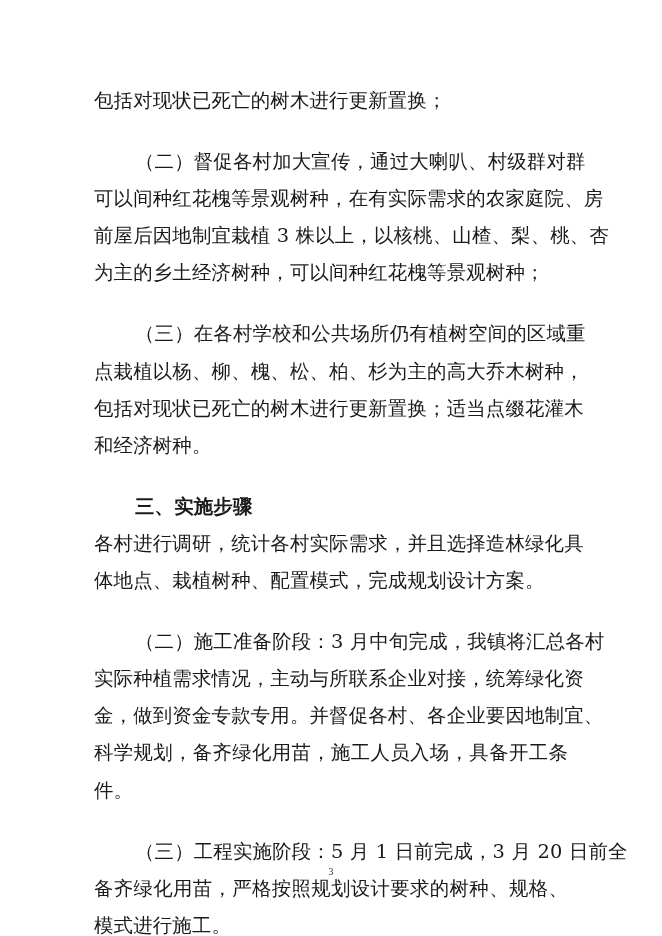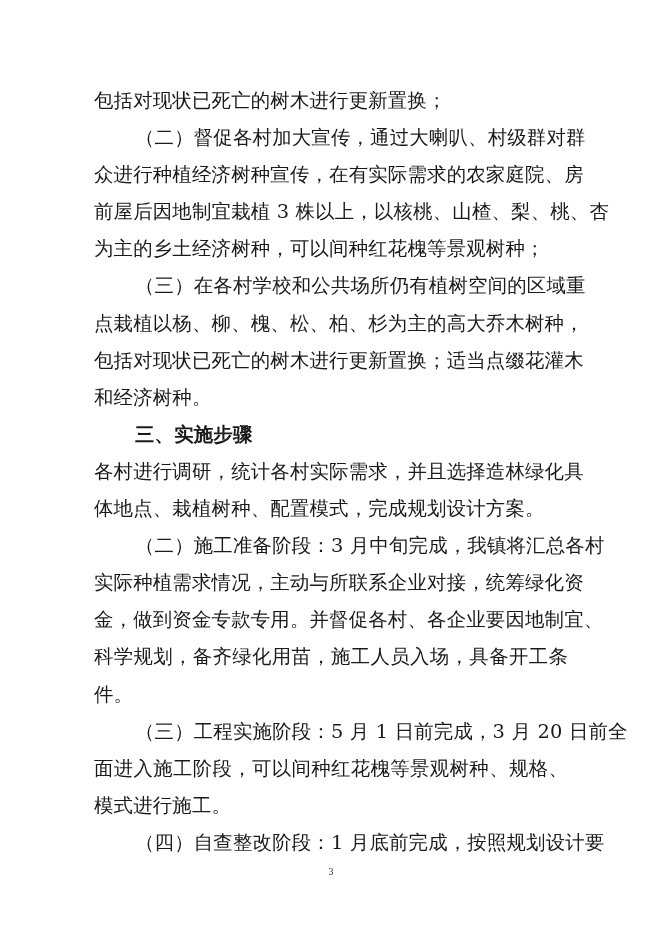--- a/index.html
+++ b/index.html
@@ -3,46 +3,46 @@
 <meta charset="utf-8">
 <style>
   html, body { margin: 0; padding: 0; background: #ffffff; }
   body { width: 662px; height: 936px; position: relative; overflow: hidden;
          font-family: "DejaVu Serif", "Liberation Serif", serif; color: #1a1a1a; }
   .page { position: absolute; left: 0; top: 0; width: 662px; height: 936px; background: #fff; padding-left: 21px; }
   .content { position: absolute; left: 94px; top: 82px; width: 474px; }
   .line { height: 37.1px; line-height: 37.1px; font-size: 19.4px; white-space: nowrap;
           text-align: justify; text-align-last: justify; letter-spacing: 0.2px; }
   .line.last { text-align-last: left; }
-  .indent { padding-left: 41px; }
+  .indent { padding-left: 41px; margin-top: 24px; }
   .heading { font-weight: bold; font-family: Liberation Serif, serif; text-align-last: left; }
   .page-number { position: absolute; top: 866px; left: 0; width: 662px; text-align: center;
                  font-size: 10px; font-family: "Liberation Serif", serif; color: #333; }
 </style>
 </head>
 <body>
 
 <div class="page">
   <div class="content" id="content">
     <div class="line last">包括对现状已死亡的树木进行更新置换；</div>
     <div class="line indent">（二）督促各村加大宣传，通过大喇叭、村级群对群</div>
-    <div class="line">众进行种植经济树种宣传，在有实际需求的农家庭院、房</div>
+    <div class="line">可以间种红花槐等景观树种，在有实际需求的农家庭院、房</div>
     <div class="line">前屋后因地制宜栽植 3 株以上，以核桃、山楂、梨、桃、杏</div>
     <div class="line last">为主的乡土经济树种，可以间种红花槐等景观树种；</div>
     <div class="line indent">（三）在各村学校和公共场所仍有植树空间的区域重</div>
     <div class="line">点栽植以杨、柳、槐、松、柏、杉为主的高大乔木树种，</div>
     <div class="line">包括对现状已死亡的树木进行更新置换；适当点缀花灌木</div>
     <div class="line last">和经济树种。</div>
     <div class="line indent heading last">三、实施步骤</div>
     <div class="line">各村进行调研，统计各村实际需求，并且选择造林绿化具</div>
     <div class="line last">体地点、栽植树种、配置模式，完成规划设计方案。</div>
     <div class="line indent">（二）施工准备阶段：3 月中旬完成，我镇将汇总各村</div>
     <div class="line">实际种植需求情况，主动与所联系企业对接，统筹绿化资</div>
     <div class="line">金，做到资金专款专用。并督促各村、各企业要因地制宜、</div>
     <div class="line">科学规划，备齐绿化用苗，施工人员入场，具备开工条</div>
     <div class="line last">件。</div>
     <div class="line indent">（三）工程实施阶段：5 月 1 日前完成，3 月 20 日前全</div>
-    <div class="line">面进入施工阶段，可以间种红花槐等景观树种、规格、</div>
+    <div class="line">备齐绿化用苗，严格按照规划设计要求的树种、规格、</div>
     <div class="line last">模式进行施工。</div>
     <div class="line indent">（四）自查整改阶段：1 月底前完成，按照规划设计要</div>
   </div>
   <div class="page-number">3</div>
 </div>
 
 </body></html>

